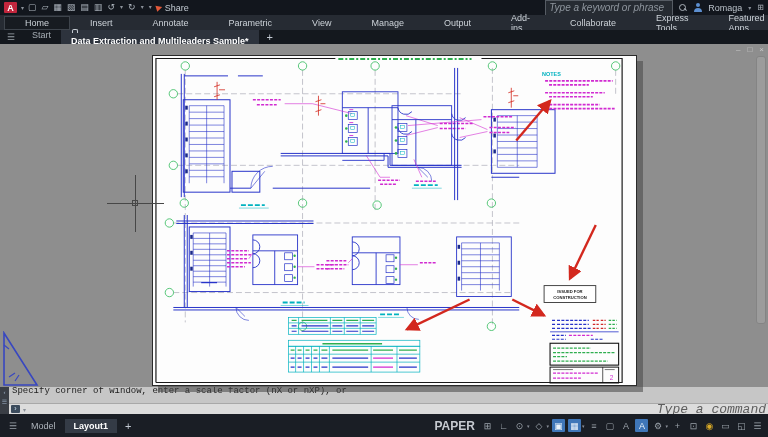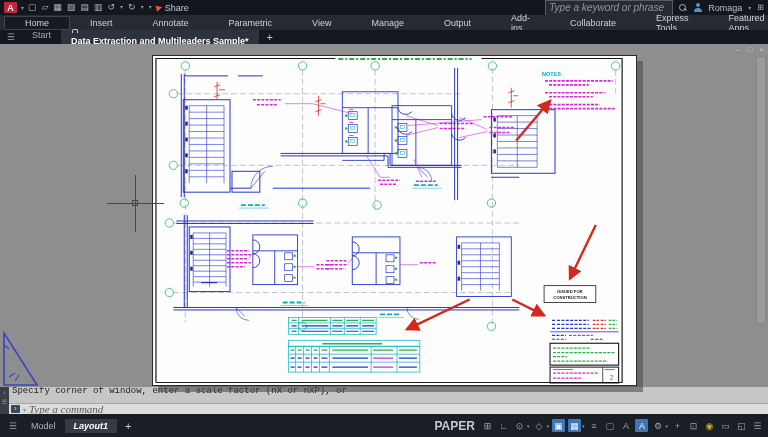--- a/index.html
+++ b/index.html
@@ -74,30 +74,30 @@
   
   .cmd { height:27px; display:flex; }
   .cmd-gutter { width:9px; background:#3a3e45; color:#9fb3c8; font-size:6px; display:flex;
                 flex-direction:column; align-items:center; padding-top:2px; gap:3px; }
   .cmd-main { flex:1; display:flex; flex-direction:column; }
   .cmd-hist { flex:1; background:#c6c6c6; color:#1c1c1c; font-family:"Liberation Mono", monospace;
               font-size:9px; line-height:8.5px; padding:0 3px; border-bottom:1px solid #a8a8a8; }
   .cmd-input { height:10px; background:#dcdcdc; display:flex; align-items:center; gap:3px; padding:0 2px; }
   .cmd-badge { width:9px; height:8px; background:#3b4b5c; color:#cfe0ef; font-size:7px; line-height:8px;
                text-align:center; border-radius:1px; }
-  .cmd-input input { flex:1; border:none; background:transparent; font-family:Liberation Serif, serif;
-                     font-size:11px; color:#333; outline:none; }
+  .cmd-input input { flex:1; border:none; background:transparent; font-family:Liberation Mono, monospace;
+                     font-size:13px; color:#333; outline:none;text-align:right; }
   .cmd-input input::placeholder { color:#5d5d5d; font-style:italic; }
 
   
   .statusbar { height:23px; background:#1a1e25; display:flex; align-items:center;
                color:#aeb4bb; font-size:9px; padding:0 4px; }
   .lt-menu { width:18px; text-align:center; color:#9aa1a9; }
   .ltab { padding:2px 9px; }
-  .ltab.active { background:#343b46; color:#fff; font-weight:bold;font-style:italic; }
+  .ltab.active { background:#343b46; color:#fff; font-weight:bold; }
   .lt-add { padding:0 8px; color:#c3cad2; font-size:11px; }
   .sb-right { margin-left:auto; display:flex; align-items:center; gap:3px; }
   .paper-lbl { font-size:12px; font-weight:bold; color:#c6cad0; margin-right:3px; }
   .sic { width:13px; height:13px; display:flex; align-items:center; justify-content:center;
          color:#9aa1a9; font-size:9px; border-radius:1px; }
   .sic.on { background:#3f76b8; color:#eaf2fa; }
   .sic.warm { color:#d8a927; }
   .scaret { font-size:5px; color:#8a9099; margin-left:-2px; }
 </style>
 </head>

